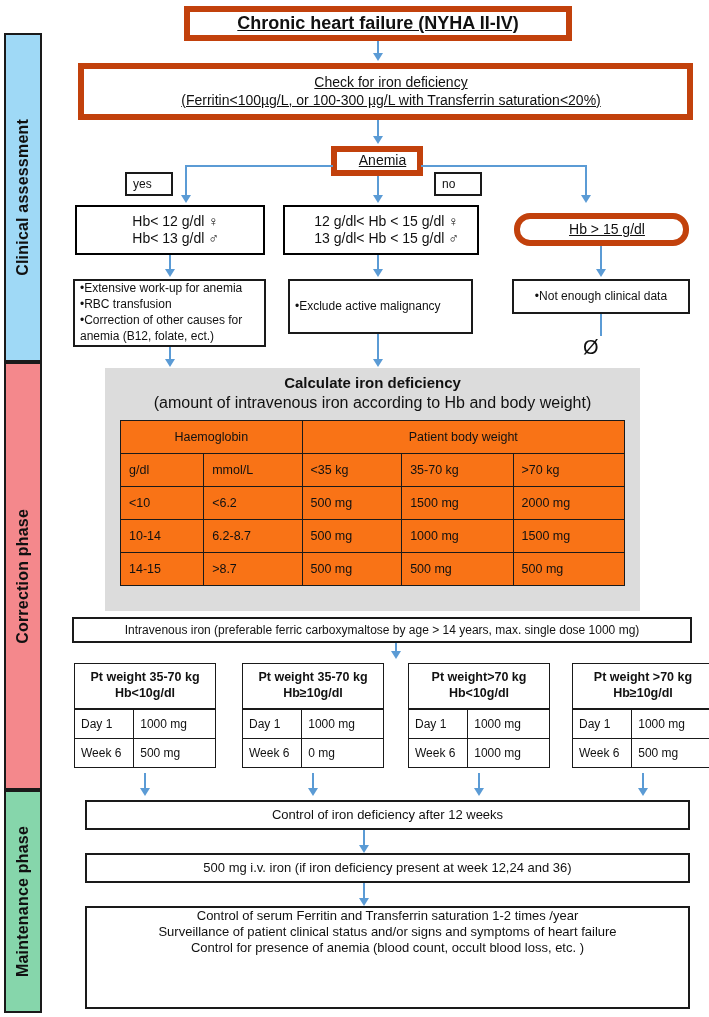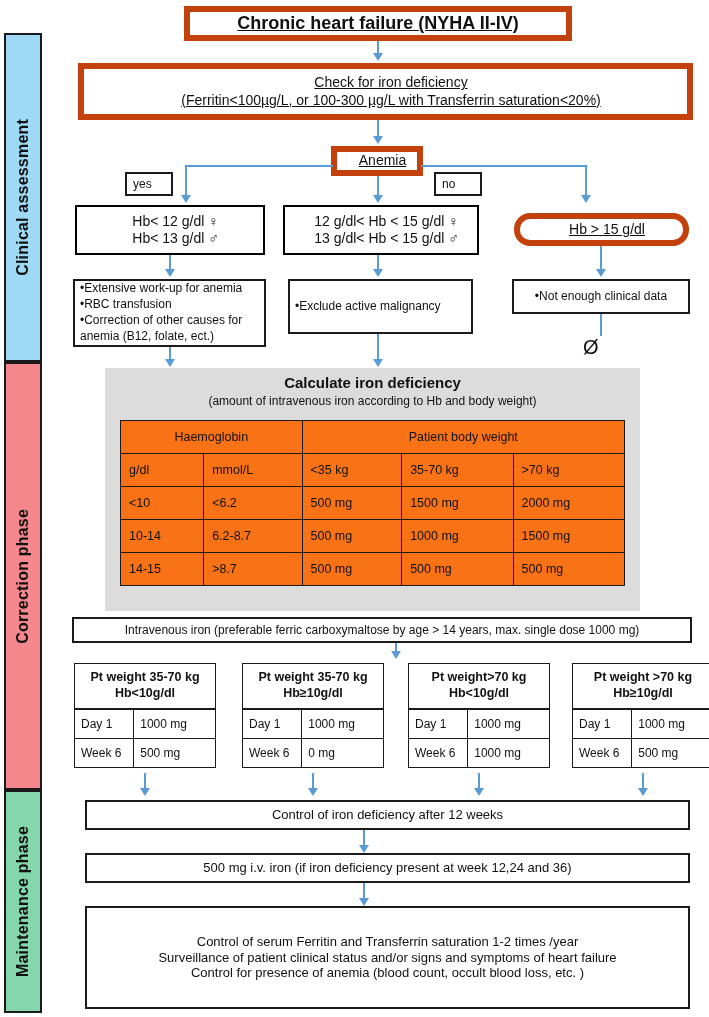--- a/index.html
+++ b/index.html
@@ -95,21 +95,21 @@
     left:105px; top:368px;
     width:535px; height:243px;
     background:#dcdcdc;
   }
   #calc-title{
     position:absolute;left:0;top:6px;width:100%;
     text-align:center;font-weight:bold;font-size:15px;
   }
   #calc-sub{
     position:absolute;left:0;top:26px;width:100%;
-    text-align:center;font-size:12px;
+    text-align:center;font-size:16px;
   }
   table.dose{
     position:absolute;
     left:15px; top:52px;
     width:505px;
     border-collapse:collapse;
     background:#f97316;
     font-size:12.5px;
   }
   table.dose td{
@@ -398,19 +398,19 @@
   <div class="vline" style="left:363px;top:830px;height:17px;"></div>
   <div class="arrow" style="left:359px;top:845px;"></div>
 
   <div class="box bd-black t13" style="left:85px;top:853px;width:605px;height:30px;">
     <span class="ln">500 mg i.v. iron (if iron deficiency present at week 12,24 and 36)</span>
   </div>
 
   <div class="vline" style="left:363px;top:883px;height:17px;"></div>
   <div class="arrow" style="left:359px;top:898px;"></div>
 
-  <div class="box bd-black t13" style="left:85px;top:906px;width:605px;height:103px;justify-content:center;">
+  <div class="box bd-black t13" style="left:85px;top:906px;width:605px;height:103px;justify-content:flex-start;">
     <span class="ln">Control of serum Ferritin and Transferrin saturation 1-2 times /year</span>
     <span class="ln">Surveillance of patient clinical status and/or signs and symptoms of heart failure</span>
     <span class="ln">Control for presence of anemia (blood count, occult blood loss, etc. )</span>
   </div>
 
 </div>
 
 </body></html>

